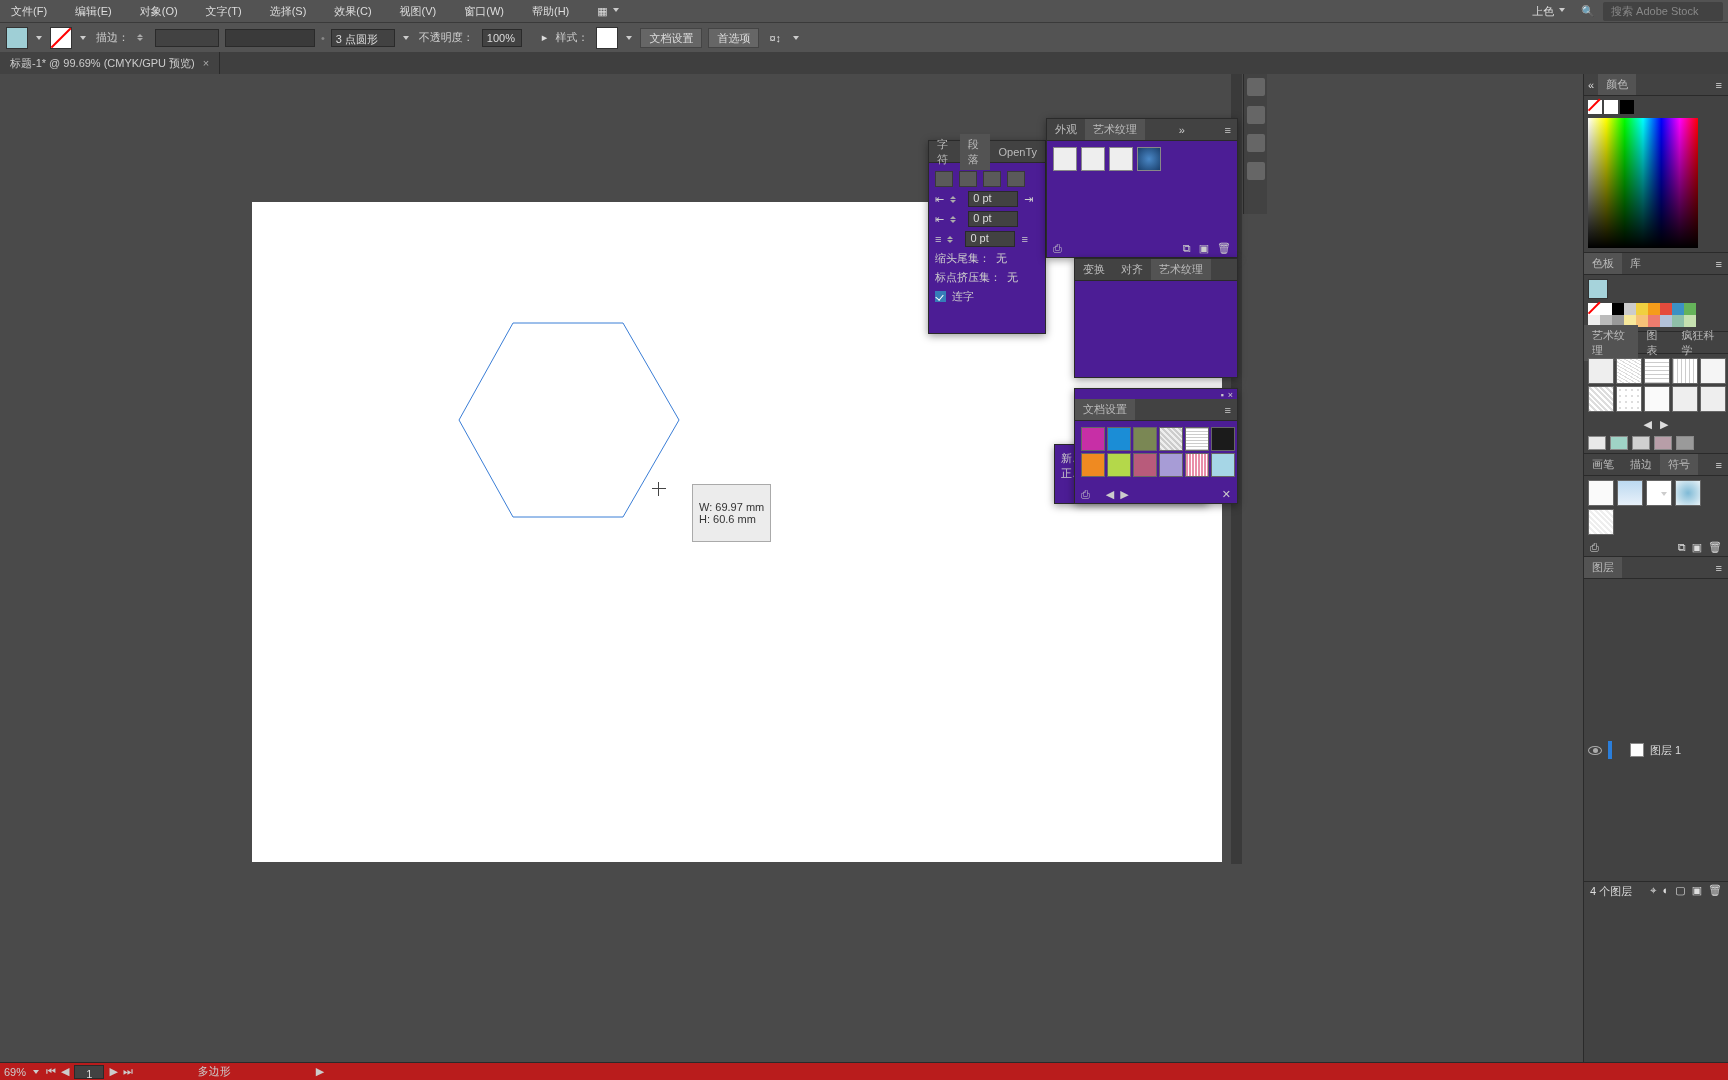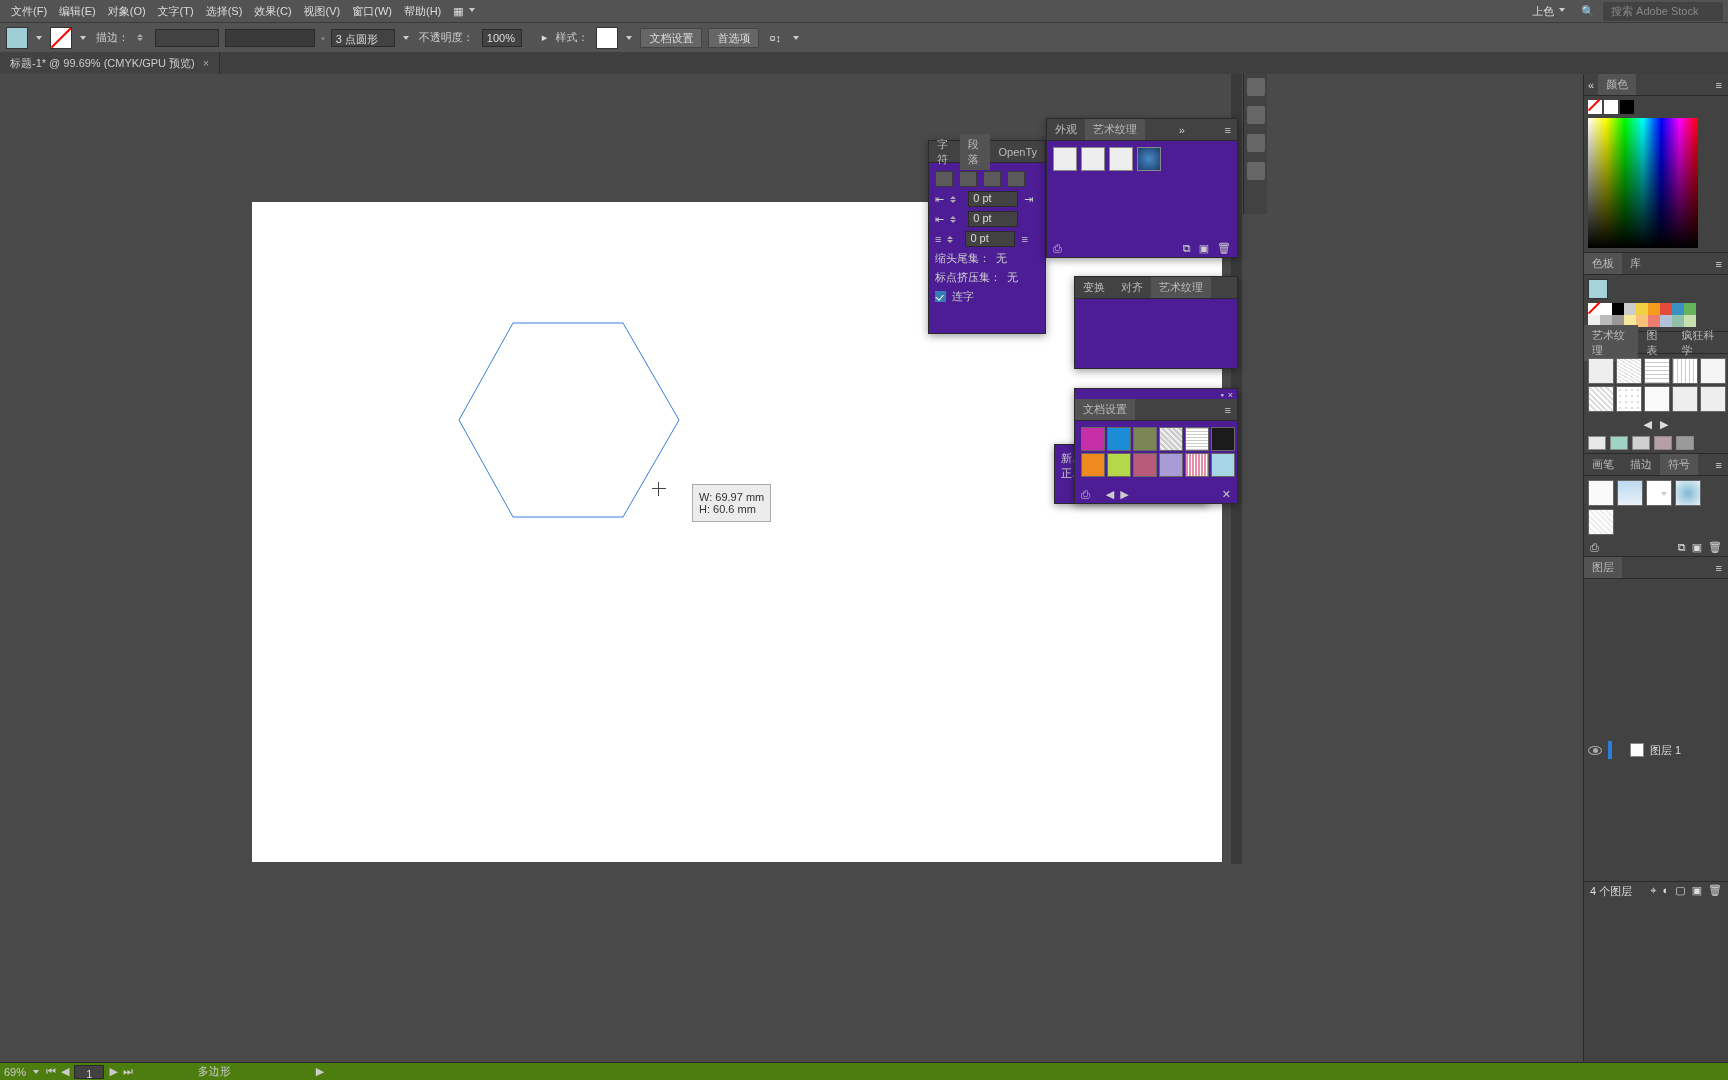--- a/index.html
+++ b/index.html
@@ -1,18 +1,18 @@
 <!DOCTYPE html>
 <html><head>
 <meta charset="utf-8">
 <style>
 * { margin: 0; padding: 0; box-sizing: border-box; font-family: "Microsoft YaHei", sans-serif; font-size: 11px; user-select: none; }
 body { background: #4a4a4a; width: 1728px; height: 1080px; overflow: hidden; color: #ddd; }
 
-.menubar { height: 22px; background: #535353; display: flex; align-items: center; padding: 0 5px; }
+.menubar { height: 22px; background: #535353; display: flex; align-items: center; padding: 0 5px; gap: 16px; }
 .menubar .menu-item { padding: 2px 6px; cursor: pointer; color: #ddd; }
 .menubar .right { margin-left: auto; display: flex; align-items: center; gap: 8px; }
 .menubar .search { background: #424242; padding: 2px 8px; border-radius: 2px; color: #888; width: 120px; }
 
 .control-bar { height: 30px; background: #535353; display: flex; align-items: center; padding: 0 6px; gap: 6px; border-top: 1px solid #3a3a3a; }
 .swatch { width: 22px; height: 22px; background: #9fcfd6; border: 1px solid #333; }
 .swatch.nostroke { background: #fff; position: relative; overflow: hidden; }
 .swatch.nostroke::after { content:''; position:absolute; left:-4px; top:8px; width:30px; height:2px; background:red; transform:rotate(-45deg); }
 .ctrl-label { color: #ccc; padding: 0 2px; }
 .ctrl-input { background: #424242; border: 1px solid #2a2a2a; color: #ddd; padding: 2px 4px; width: 40px; height: 18px; }
@@ -21,21 +21,21 @@
 .dd { width: 10px; height: 10px; display:inline-block; position:relative; }
 .dd::after { content:''; position:absolute; top:3px; left:2px; border-left:3px solid transparent; border-right:3px solid transparent; border-top:4px solid #ccc; }
 
 .tab-bar { height: 22px; background: #3f3f3f; display: flex; align-items: center; }
 .tab { background: #424242; padding: 4px 10px; color: #ccc; display: flex; align-items: center; gap: 8px; border-right: 1px solid #2a2a2a; }
 .tab .close { color: #aaa; cursor: pointer; }
 
 .main { position: absolute; top: 74px; left: 0; right: 0; bottom: 0; background: #4a4a4a; }
 .canvas { position: absolute; top: 128px; left: 252px; width: 970px; height: 660px; background: #fff; }
 .hexagon { position: absolute; left: 206px; top: 120px; }
-.measure { position:absolute; left: 440px; top: 282px; background:#ececec; color:#333; padding:6px 6px; border:1px solid #aaa; font-size:10px; line-height:12px; }
+.measure { position:absolute; left: 440px; top: 282px; background:#ececec; color:#333; padding:16px 6px; border:1px solid #aaa; font-size:10px; line-height:12px; }
 .crosshair { position:absolute; left:400px; top:280px; width:14px; height:14px; }
 .crosshair::before, .crosshair::after { content:''; position:absolute; background:#444; }
 .crosshair::before { left:6px; top:0; width:1px; height:14px; }
 .crosshair::after { top:6px; left:0; height:1px; width:14px; }
 
 .panel { position: absolute; background: #4c1d95; border: 1px solid #2a2a2a; color: #ccc; box-shadow: 0 2px 8px rgba(0,0,0,0.4); }
 .panel-tabs { display: flex; background: #424242; height: 22px; align-items: center; border-bottom: 1px solid #2a2a2a; }
 .panel-tab { padding: 3px 8px; color: #bbb; cursor:pointer; }
 .panel-tab.active { background: #535353; }
 .panel-body { padding: 6px; }
@@ -57,21 +57,21 @@
 .check::after { content:''; position:absolute; left:2px; top:2px; width:4px; height:6px; border-right:1.5px solid #fff; border-bottom:1.5px solid #fff; transform:rotate(40deg); }
 
 .graphic-thumb { width: 24px; height: 24px; background: #eee; border: 1px solid #888; }
 .pattern-thumb { width: 26px; height: 26px; border: 1px solid #666; }
 .smudge-thumb { width: 24px; height: 24px; border: 1px solid #666; }
 
 .right-dock { position: absolute; right: 0; top: 74px; width: 145px; height: 1006px; background: #424242; border-left: 1px solid #2a2a2a; }
 .dock-icons { position: absolute; left: 1243px; top: 74px; width: 24px; background: #424242; border-left: 1px solid #2a2a2a; padding-top: 4px; display:flex; flex-direction:column; gap:10px; align-items:center; }
 .dock-icon { width: 18px; height: 18px; background: #666; border-radius:2px; cursor:pointer; }
 
-.statusbar { position:absolute; bottom:0; left:0; right:0; height:18px; background:#4d7c0f; display:flex; align-items:center; gap:5px; padding:6px 4px; color:#ccc; font-size:10px; border-top:1px solid #2a2a2a; }
+.statusbar { position:absolute; bottom:0; left:0; right:0; height:18px; background:#b91c1c; display:flex; align-items:center; gap:5px; padding:6px 4px; color:#ccc; font-size:10px; border-top:1px solid #2a2a2a; }
 .layers-item { display:flex; align-items:center; gap:6px; padding:3px 4px; height:22px; }
 .eye-icon { width:14px; height:9px; border:1px solid #aaa; border-radius:50%; position:relative; }
 .eye-icon::after { content:''; position:absolute; left:4px; top:1px; width:5px; height:5px; background:#aaa; border-radius:50%; }
 .layer-swatch { width:14px; height:14px; background:#fff; border:1px solid #888; }
 .color-strip { width:4px; height:18px; background:#2a7edb; }
 
 
 .sw.none { background:#fff; position:relative; }
 .sw.none::after { content:''; position:absolute; left:-2px; top:4px; width:16px; height:1.5px; background:red; transform:rotate(-45deg); }
 </style>
@@ -215,21 +215,21 @@
     <div class="graphic-thumb" style="background:radial-gradient(circle,#4a88c7,#1a3f6b)"></div>
   </div>
   <div style="position:absolute; bottom:2px; left:6px; right:6px; display:flex; gap:8px">
     <span>⎙</span>
     <span style="margin-left:auto">⧉</span>
     <span>▣</span>
     <span>🗑</span>
   </div>
 </div>
 
-<div class="panel" style="top:276px; left:1074px; width:164px; height:93px">
+<div class="panel" style="top:258px; left:1074px; width:164px; height:120px">
   <div class="panel-tabs">
     <span class="panel-tab">变换</span>
     <span class="panel-tab">对齐</span>
     <span class="panel-tab active">艺术纹理</span>
   </div>
 </div>
 
 <div class="panel" style="top:444px; left:1054px; width:154px; height:60px">
   <div class="panel-body">
     <div>新…</div>

